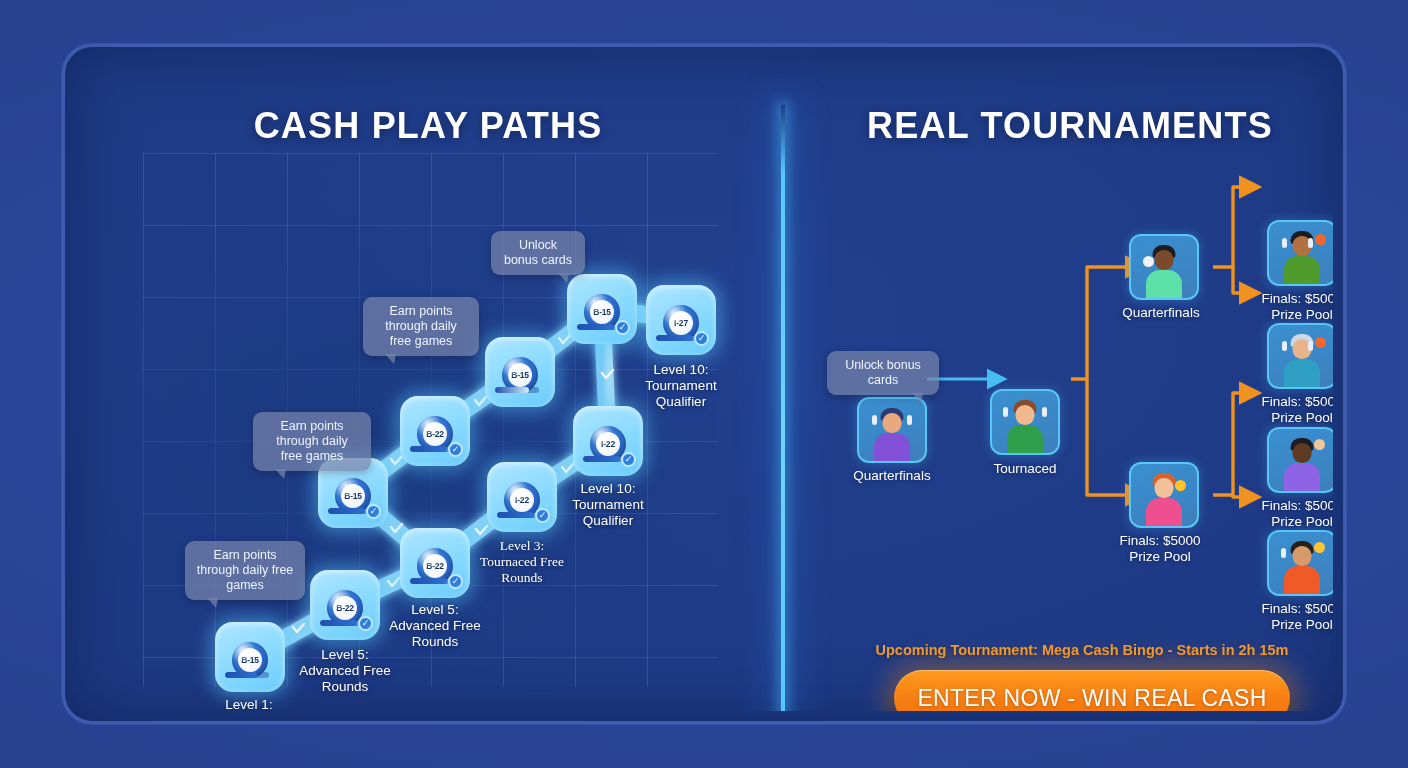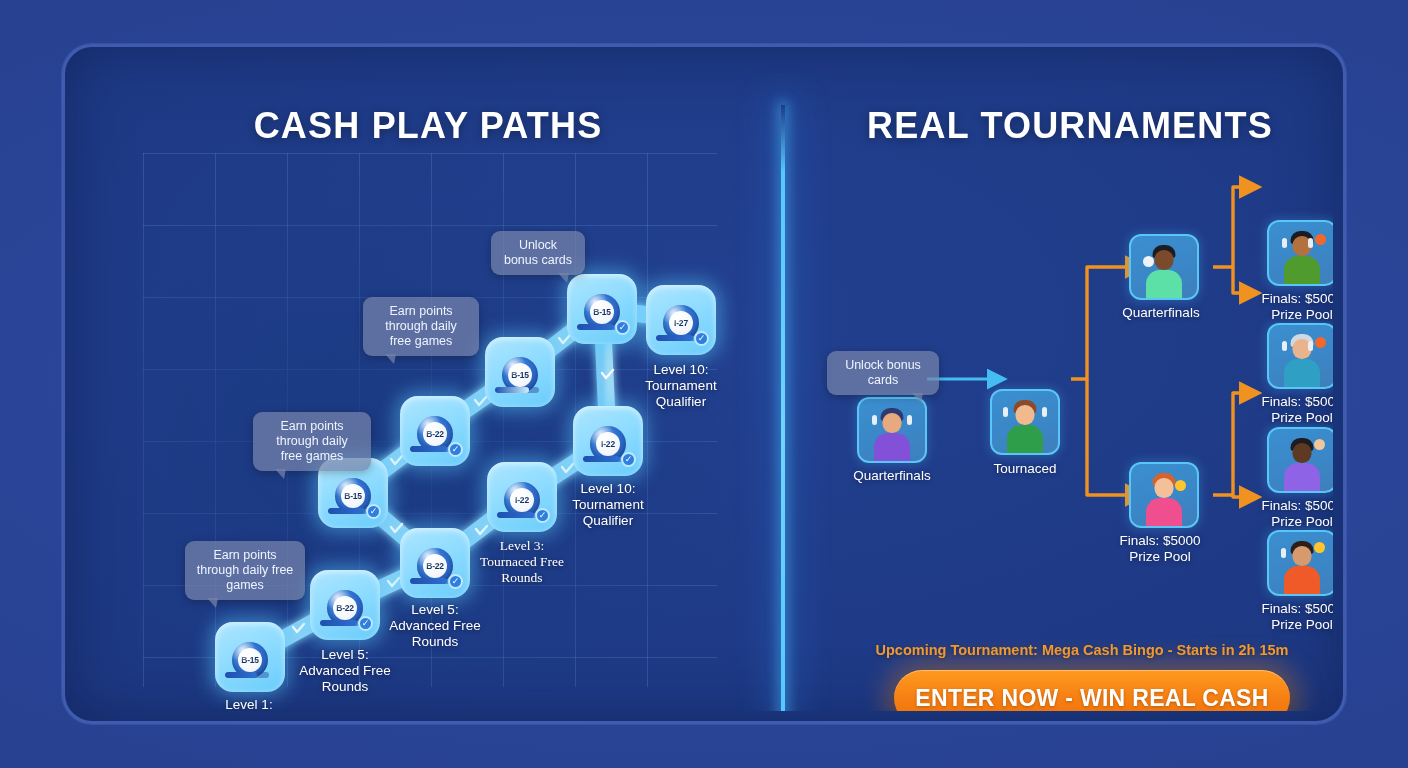--- a/index.html
+++ b/index.html
@@ -158,21 +158,21 @@
     text-shadow:0 1px 4px rgba(0,0,0,.3);
     margin-left:12px;
   }
   #cta{
     position:absolute; left:113px; top:613px; width:396px; height:56px;
     border-radius:30px;
     background:linear-gradient(to bottom,#ff9a1f 0%, #f57d12 55%, #ef7208 100%);
     box-shadow:0 0 26px 8px rgba(255,140,20,.35), 0 6px 14px rgba(0,0,0,.3),
                inset 0 1px 0 rgba(255,255,255,.35);
     display:flex; align-items:center; justify-content:center;
-    color:#fff; font-size:23px; font-weight:bold; letter-spacing:.3px;
+    color:#fff; font-size:23px; font-weight:normal; letter-spacing:.3px;
     text-shadow:0 1px 3px rgba(120,50,0,.45);
     cursor:pointer;
   }
 </style>
 </head>
 <body>
 
 <div id="stage">
   <div id="card">
     <div id="card-inner">

